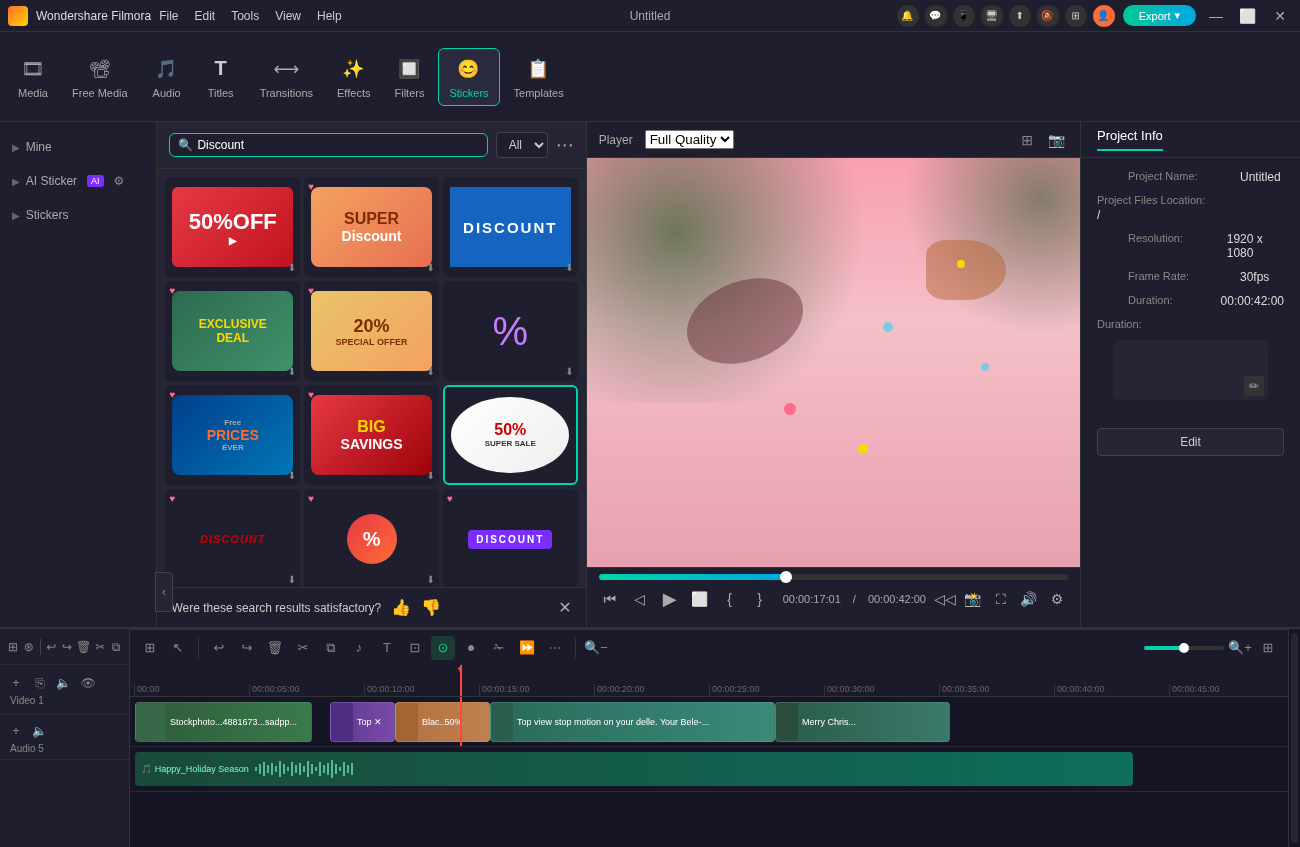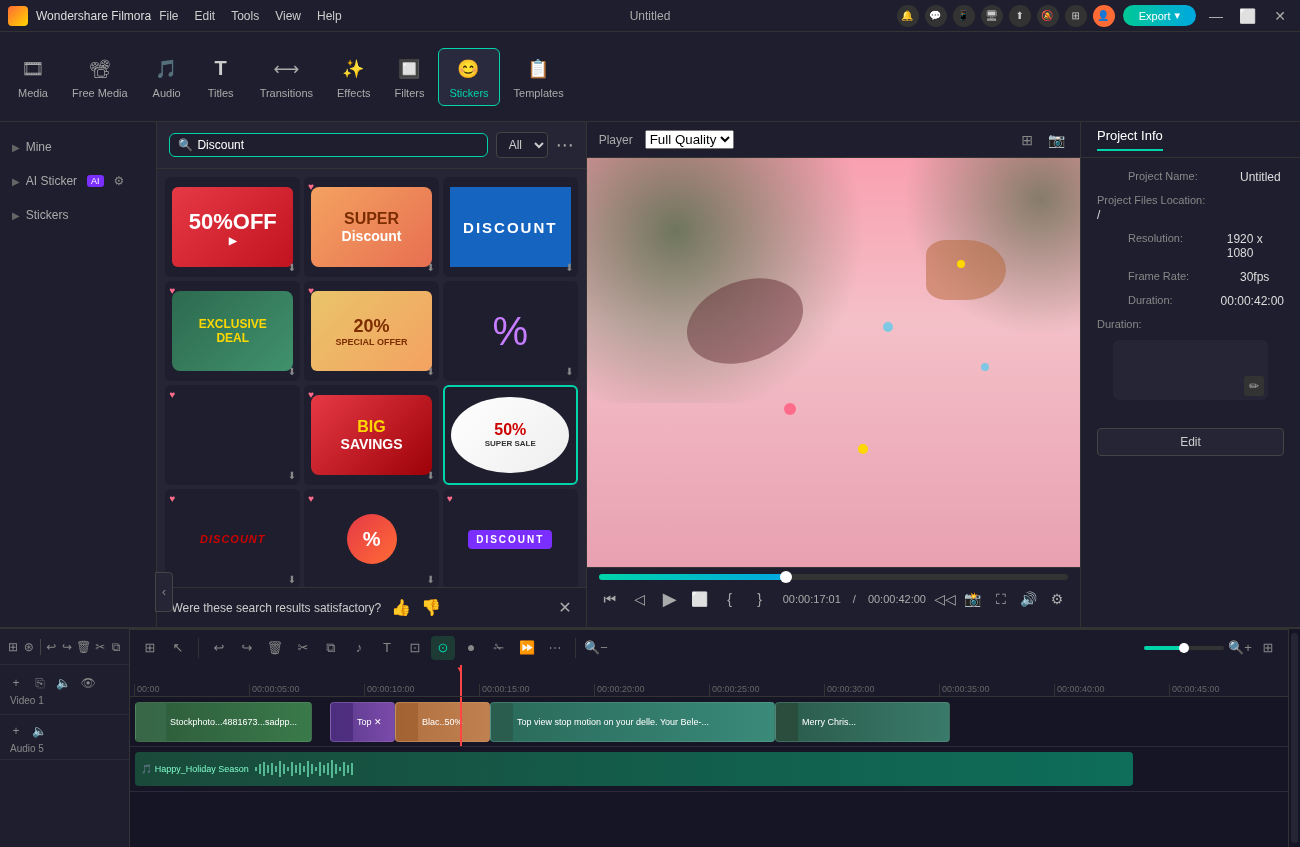--- a/index.html
+++ b/index.html
@@ -294,20 +294,25 @@
         <span class="sticker-heart">♥</span>
         <span class="sticker-download">⬇</span>
       </div>
 
       <div class="sticker-cell">
         <div class="s6" style="font-size:40px;color:#c77dff;">%</div>
         <span class="sticker-download">⬇</span>
       </div>
 
       <div class="sticker-cell">
+        <div class="s7" style="display:flex;flex-direction:column;align-items:center;justify-content:center;width:90%;height:80%;border-radius:8px;">
+          <div style="font-size:8px;color:#aaa;">Free</div>
+          <div style="font-size:14px;font-weight:900;color:#ff6b35;">PRICES</div>
+          <div style="font-size:8px;color:#aaa;">EVER</div>
+        </div>
         <span class="sticker-heart">♥</span>
         <span class="sticker-download">⬇</span>
       </div>
 
       <div class="sticker-cell">
         <div class="s8" style="display:flex;flex-direction:column;align-items:center;justify-content:center;width:90%;height:80%;border-radius:8px;">
           <div style="font-size:16px;font-weight:900;color:#ffd700;">BIG</div>
           <div style="font-size:14px;font-weight:900;color:#fff;">SAVINGS</div>
         </div>
         <span class="sticker-heart">♥</span>

